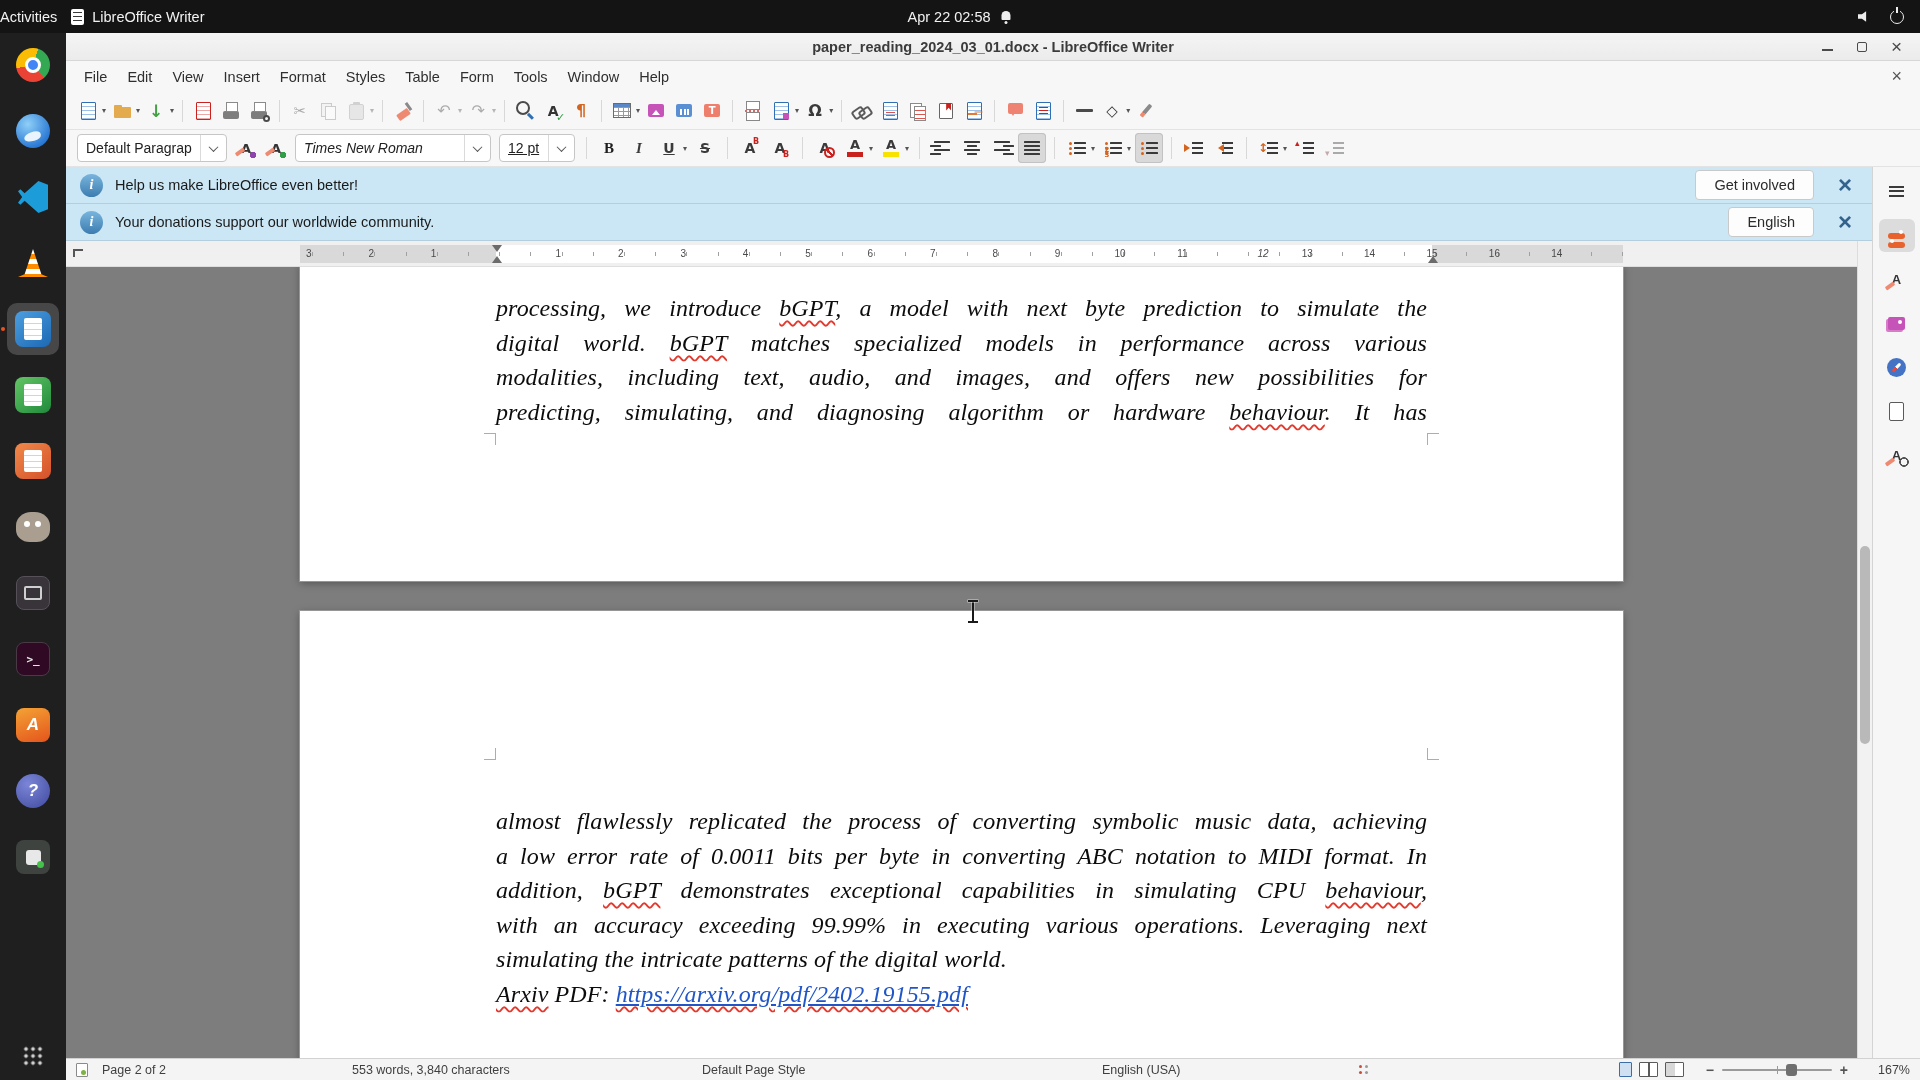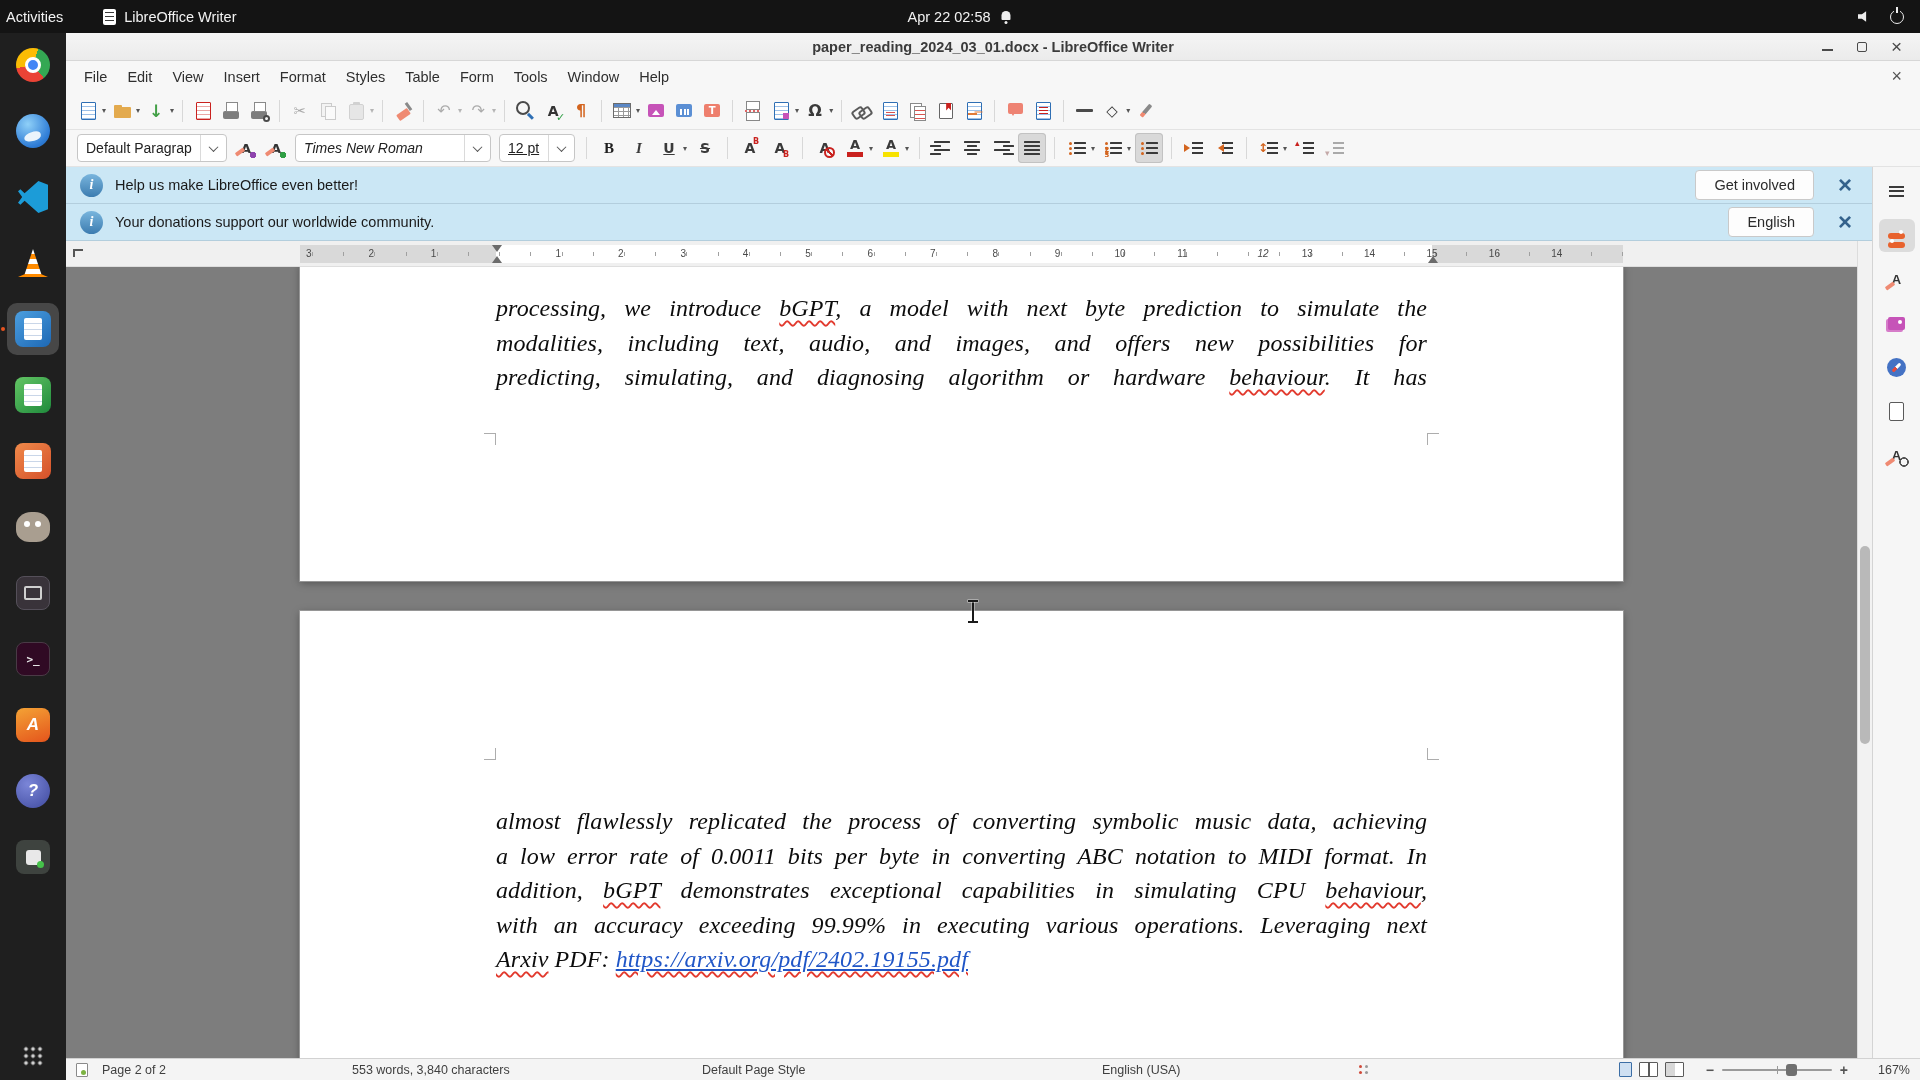--- a/index.html
+++ b/index.html
@@ -1,21 +1,21 @@
 <!DOCTYPE html>
 <html><head>
 <meta charset="utf-8">
 <style>
   *{box-sizing:border-box;margin:0;padding:0}
   html,body{width:1920px;height:1080px;overflow:hidden;background:#000;font-family:"Liberation Sans",sans-serif;-webkit-font-smoothing:antialiased}
   .screen{position:relative;width:1920px;height:1080px;display:flex;flex-direction:column}
 
   
   .topbar{height:33px;background:#141414;color:#f2f2f2;display:flex;align-items:center;font-size:14.5px;position:relative;flex:0 0 auto}
-  .tb-left{display:flex;align-items:center;gap:40px;padding-left:6px}
+  .tb-left{display:flex;align-items:center;gap:14px;padding-left:0}
   .tb-app{display:flex;align-items:center;gap:8px}
   .tb-appic{width:13px;height:16px;background:#fff;border-radius:2px;position:relative}
   .tb-appic::after{content:"";position:absolute;inset:3px 2px;background:repeating-linear-gradient(180deg,#3a3a3a 0 1.5px,transparent 1.5px 4px)}
   .tb-center{position:absolute;left:50%;top:0;height:100%;transform:translateX(-50%);display:flex;align-items:center;gap:9px}
   .tb-bell{width:13px;height:14px;position:relative}
   .tb-bell::before{content:"";position:absolute;left:2px;top:1px;width:9px;height:9px;background:#ededed;border-radius:5px 5px 1px 1px}
   .tb-bell::after{content:"";position:absolute;left:5px;bottom:0;width:3px;height:3px;background:#ededed;border-radius:50%}
   .tb-right{margin-left:auto;display:flex;align-items:center;gap:18px;padding-right:16px}
   .tb-vol{width:14px;height:12px;background:#ededed;clip-path:polygon(0 32%,28% 32%,58% 6%,58% 94%,28% 68%,0 68%)}
   .tb-pow{width:14px;height:14px;border:1.6px solid #ededed;border-radius:50%;position:relative}
@@ -621,34 +621,36 @@
                     <span class="rnum" style="left: 1132px;">15</span>
                     <span class="rnum" style="left: 1194.4px;">16</span>
                     <span class="rnum" style="left: 1256.8px;">14</span>
                   </div>
               </div>
 
               <div class="docarea">
                 <div class="page p1">
                   <div id="p1lines">
                       <div class="docline">processing, we introduce <span class="sp">bGPT</span>, a model with next byte prediction to simulate the</div>
+                      <div class="docline">digital world. <span class="sp">bGPT</span> matches specialized models in performance across various</div>
                       <div class="docline">modalities, including text, audio, and images, and offers new possibilities for</div>
                       <div class="docline">predicting, simulating, and diagnosing algorithm or hardware <span class="sp">behaviour</span>. It has</div>
                     </div>
                   <div class="cm cm-bl"></div>
                   <div class="cm cm-br"></div>
                 </div>
                 <div class="page p2">
                   <div class="cm cm-tl"></div>
                   <div class="cm cm-tr"></div>
                   <div id="p2lines">
                       <div class="docline">almost flawlessly replicated the process of converting symbolic music data, achieving</div>
                       <div class="docline">a low error rate of 0.0011 bits per byte in converting ABC notation to MIDI format. In</div>
                       <div class="docline">addition, <span class="sp">bGPT</span> demonstrates exceptional capabilities in simulating CPU <span class="sp">behaviour</span>,</div>
                       <div class="docline">with an accuracy exceeding 99.99% in executing various operations. Leveraging next</div>
+                      <div class="docline dl-l">simulating the intricate patterns of the digital world.</div>
                       <div class="docline dl-l"><span class="sp">Arxiv</span> PDF: <a class="lnk"><span class="sp">https://arxiv.org/pdf/2402.19155.pdf</span></a></div>
                     </div>
                 </div>
               </div>
             </div>
             <div class="vscroll">
               <div class="vthumb"></div>
             </div>
           </div>
         </div>

